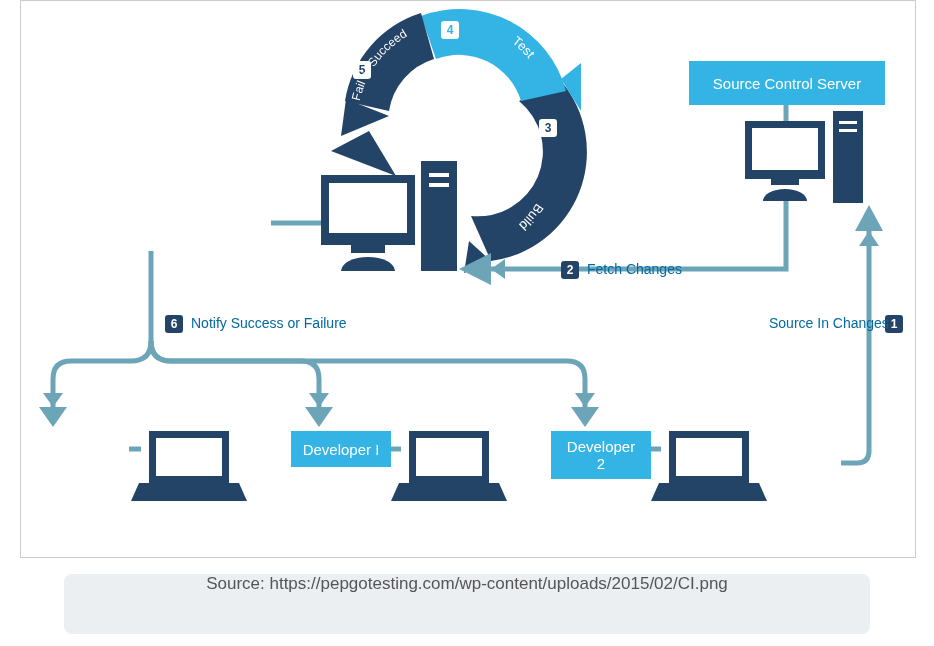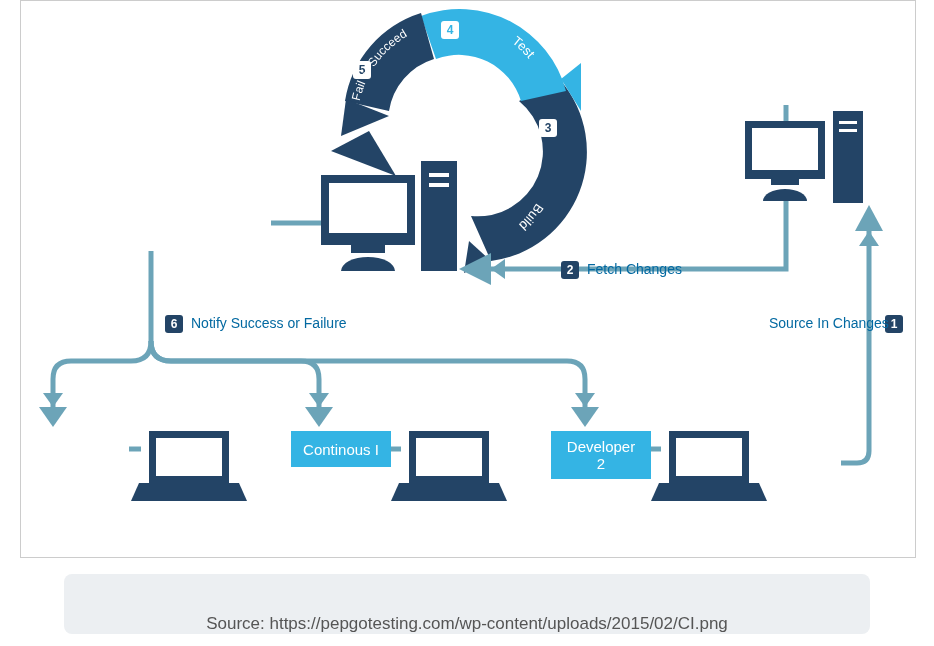--- a/index.html
+++ b/index.html
@@ -2,21 +2,21 @@
 <html><head>
 <meta charset="utf-8">
 <style>
   html,body{margin:0;padding:0;font-family:"Segoe UI",Arial,Helvetica,sans-serif;background:#fff}
   .stage{width:934px;height:646px;position:relative;margin:0 auto;background:#fff}
   .canvas{position:absolute;left:20px;top:0;width:894px;height:556px;border:1px solid #ccc}
   .canvas svg{position:absolute;left:0;top:0}
   .box{position:absolute;background:#34B4E4;color:#fff;display:flex;align-items:center;justify-content:center;text-align:center;font-size:15px;padding:6px 10px;box-sizing:border-box}
   .slabel{position:absolute;font-size:14px;color:#0369a1}
   .num{position:absolute;width:18px;height:18px;background:#234466;color:#fff;font-size:12px;font-weight:600;border-radius:3px;display:flex;align-items:center;justify-content:center}
-  .source{position:absolute;left:64px;top:574px;width:806px;height:60px;background:#eceff2;border-radius:8px;display:flex;align-items:flex-end;justify-content:center;color:#555;font-size:17px}
+  .source{position:absolute;left:64px;top:574px;width:806px;height:60px;background:#eceff2;border-radius:8px;display:flex;align-items:flex-start;justify-content:center;color:#555;font-size:17px}
 </style>
 </head>
 <body>
 
 <div class="stage">
   <div class="canvas">
 
     <svg width="894" height="556" viewBox="0 0 894 556">
       <defs>
         <path id="arcBuild" d="M 530 160 A 100 100 0 0 1 465 243"></path>
@@ -113,22 +113,25 @@
           <polygon points="564,406 554,392 574,392"></polygon>
             <polygon points="564,426 550,406 578,406"></polygon>
         </g>
 
         <line x1="108" y1="448" x2="120" y2="448"></line>
         <line x1="368" y1="448" x2="380" y2="448"></line>
         <line x1="628" y1="448" x2="640" y2="448"></line>
       </g>
     </svg>
 
+    <div class="box" style="left:668px;top:60px;width:196px;height:44px">
+        <span>Source Control Server</span>
+      </div>
     <div class="box" style="left:270px;top:430px;width:100px;height:36px">
-        <span>Continous I</span>
+        <span>Developer I</span>
       </div>
     <div class="box" style="left:530px;top:430px;width:100px;height:48px">
         <span>Developer 2</span>
       </div>
 
     <div class="num" style="left:864px;top:314px">1</div>
     <div class="slabel" style="left:748px;top:314px">Source In Changes</div>
 
     <div class="num" style="left:540px;top:260px">2</div>
     <div class="slabel" style="left:566px;top:260px">Fetch Changes</div>

